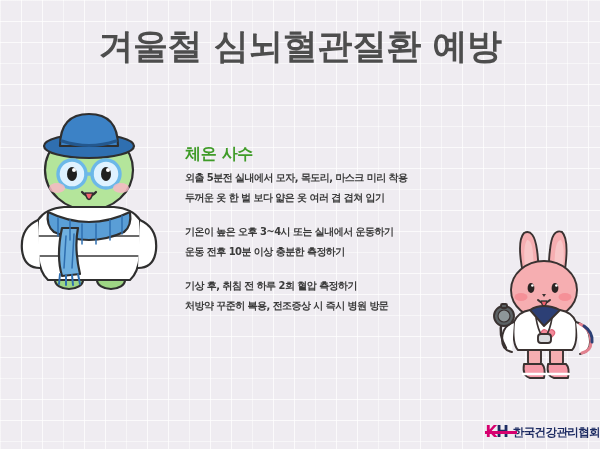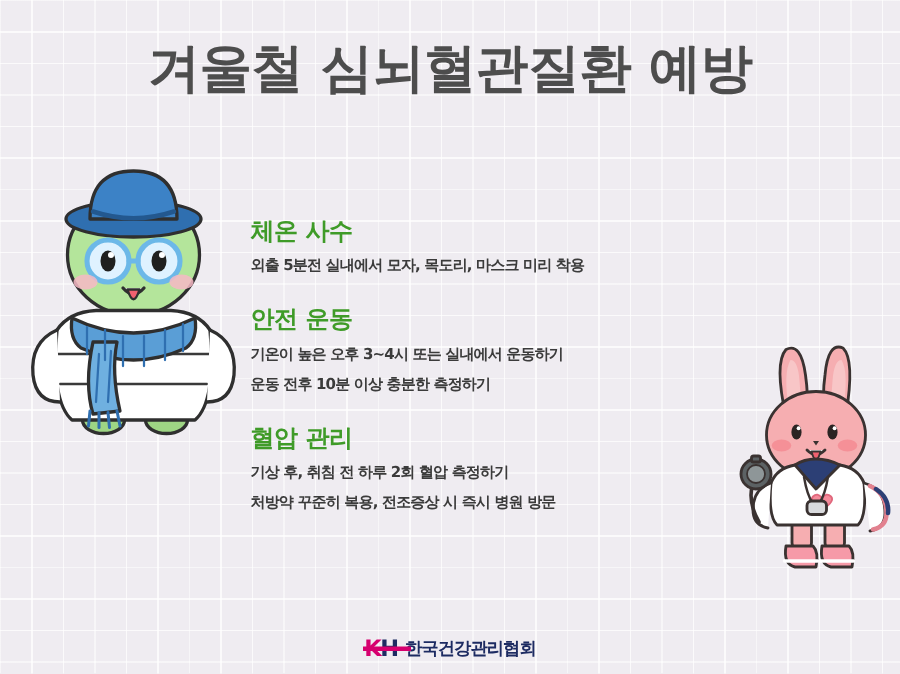--- a/index.html
+++ b/index.html
@@ -24,36 +24,36 @@
     position:absolute;left:0;top:24px;width:600px;
     text-align:center;
     font-size:35px;line-height:44px;
     font-weight:bold;
     letter-spacing:-0.5px;
     color:#4d4d4d;
     white-space:nowrap;
   }
 
   
-  #content{position:absolute;left:167px;top:143px;width:345px;}
+  #content{position:absolute;left:185px;top:143px;width:345px;}
   .block{margin-bottom:14px;}
   .block:last-child{margin-bottom:0;}
   .heading{
     font-size:16px;line-height:22px;font-weight:bold;
     color:#3f9b28;letter-spacing:-0.3px;margin-bottom:3px;
   }
   .line{
     font-size:10px;line-height:20px;font-weight:bold;
     color:#3b3b3b;letter-spacing:-0.55px;white-space:nowrap;
   }
 
   
   #footer{
     position:absolute;left:0;top:424px;width:600px;
-    display:flex;align-items:center;justify-content:center;gap:5px;
+    display:flex;align-items:center;justify-content:flex-end;gap:5px;
   }
   #kh-logo{display:flex;align-items:center;font-weight:bold;
     font-size:15px;line-height:16px;letter-spacing:-1px;position:relative;}
   .kh-k{color:#d6006f;}
   .kh-h{color:#1d2b62;}
   .kh-bar{position:absolute;left:-1px;top:7px;width:32px;height:2.5px;background:#d6006f;}
   #org-name{font-size:11.5px;font-weight:bold;color:#1d2b62;letter-spacing:-0.6px;}
 
   
   .char{position:absolute;}
@@ -122,30 +122,29 @@
           <path d="M64 166 L66 176"></path>
       </g>
     </g>
   </svg>
 
   <div id="content">
 
     <div class="block">
       <div class="heading">체온 사수</div>
       <div class="line">외출 5분전 실내에서 모자, 목도리, 마스크 미리 착용</div>
+      <div class="line">두꺼운 옷 한 벌 보다 얇은 옷 여러 겹 겹쳐 입기</div>
     </div>
 
     <div class="block">
-      <div class="heading">안전 운동</div>
       <div class="line">기온이 높은 오후 3~4시 또는 실내에서 운동하기</div>
       <div class="line">운동 전후 10분 이상 충분한 측정하기</div>
     </div>
 
     <div class="block">
-      <div class="heading">혈압 관리</div>
       <div class="line">기상 후, 취침 전 하루 2회 혈압 측정하기</div>
       <div class="line">처방약 꾸준히 복용, 전조증상 시 즉시 병원 방문</div>
     </div>
 
   </div>
 
   <svg id="rabbit" class="char" viewBox="0 0 108 162">
     <g stroke="#3a3231" stroke-width="1.9" stroke-linejoin="round" stroke-linecap="round">
 
       <path d="M32 50 Q24 14 32 5 Q42 0 45 22 Q47 36 46 48 Z" fill="#f6aeb1"></path>

